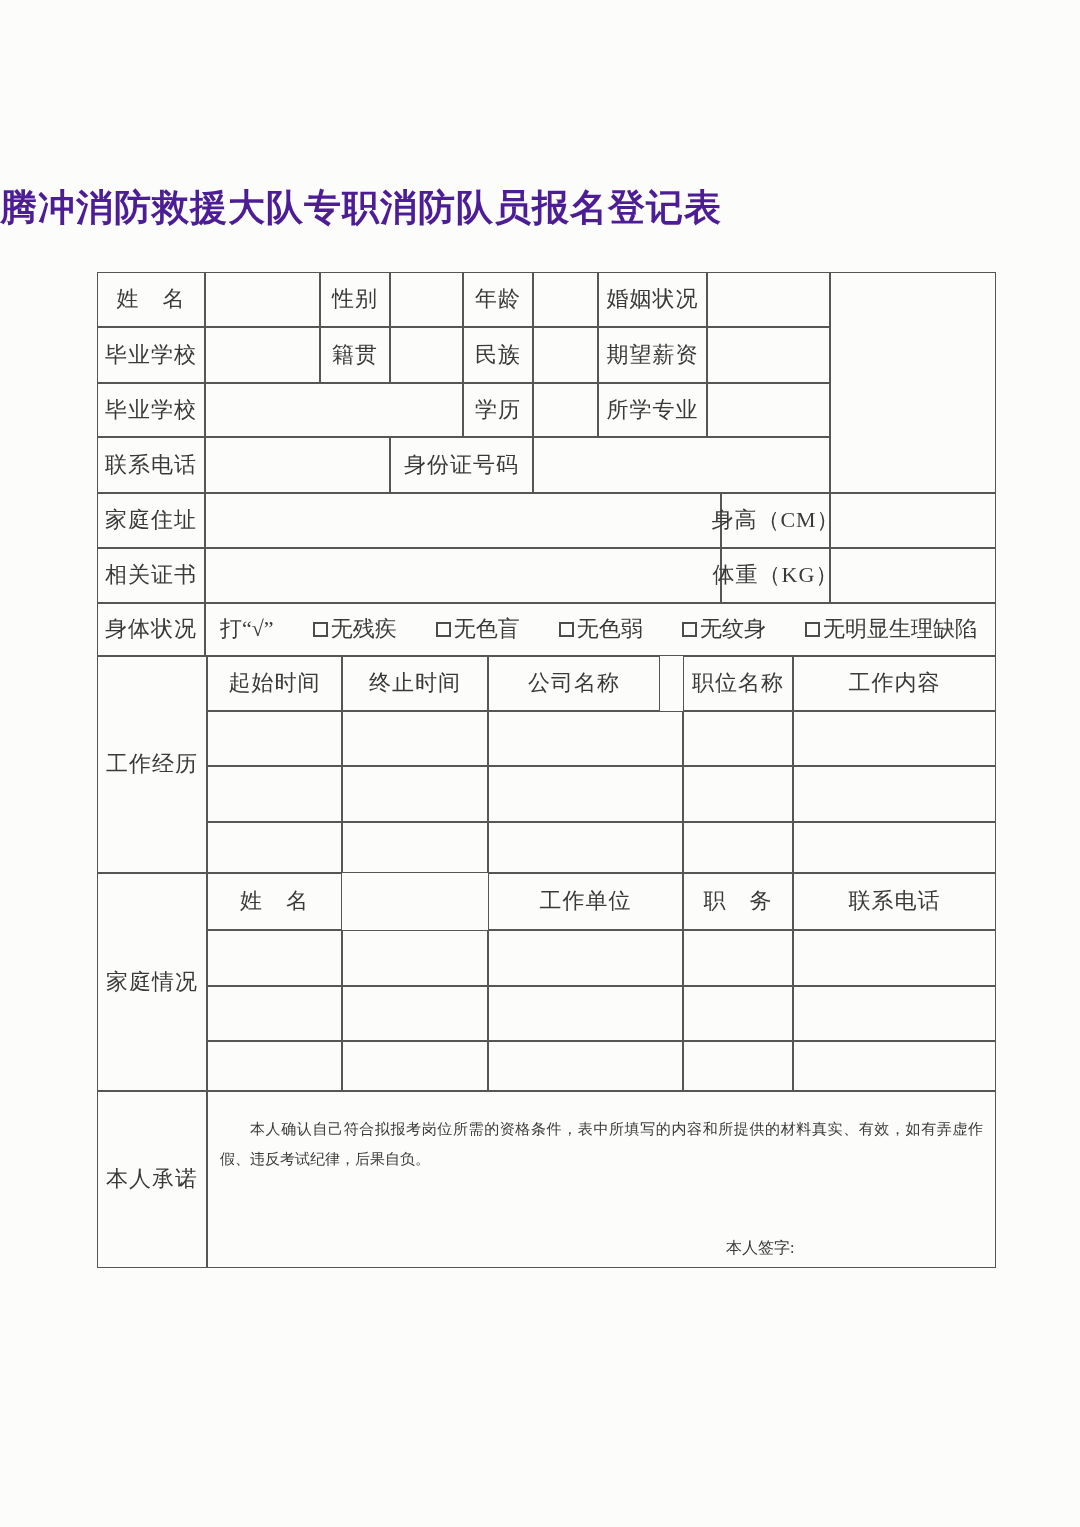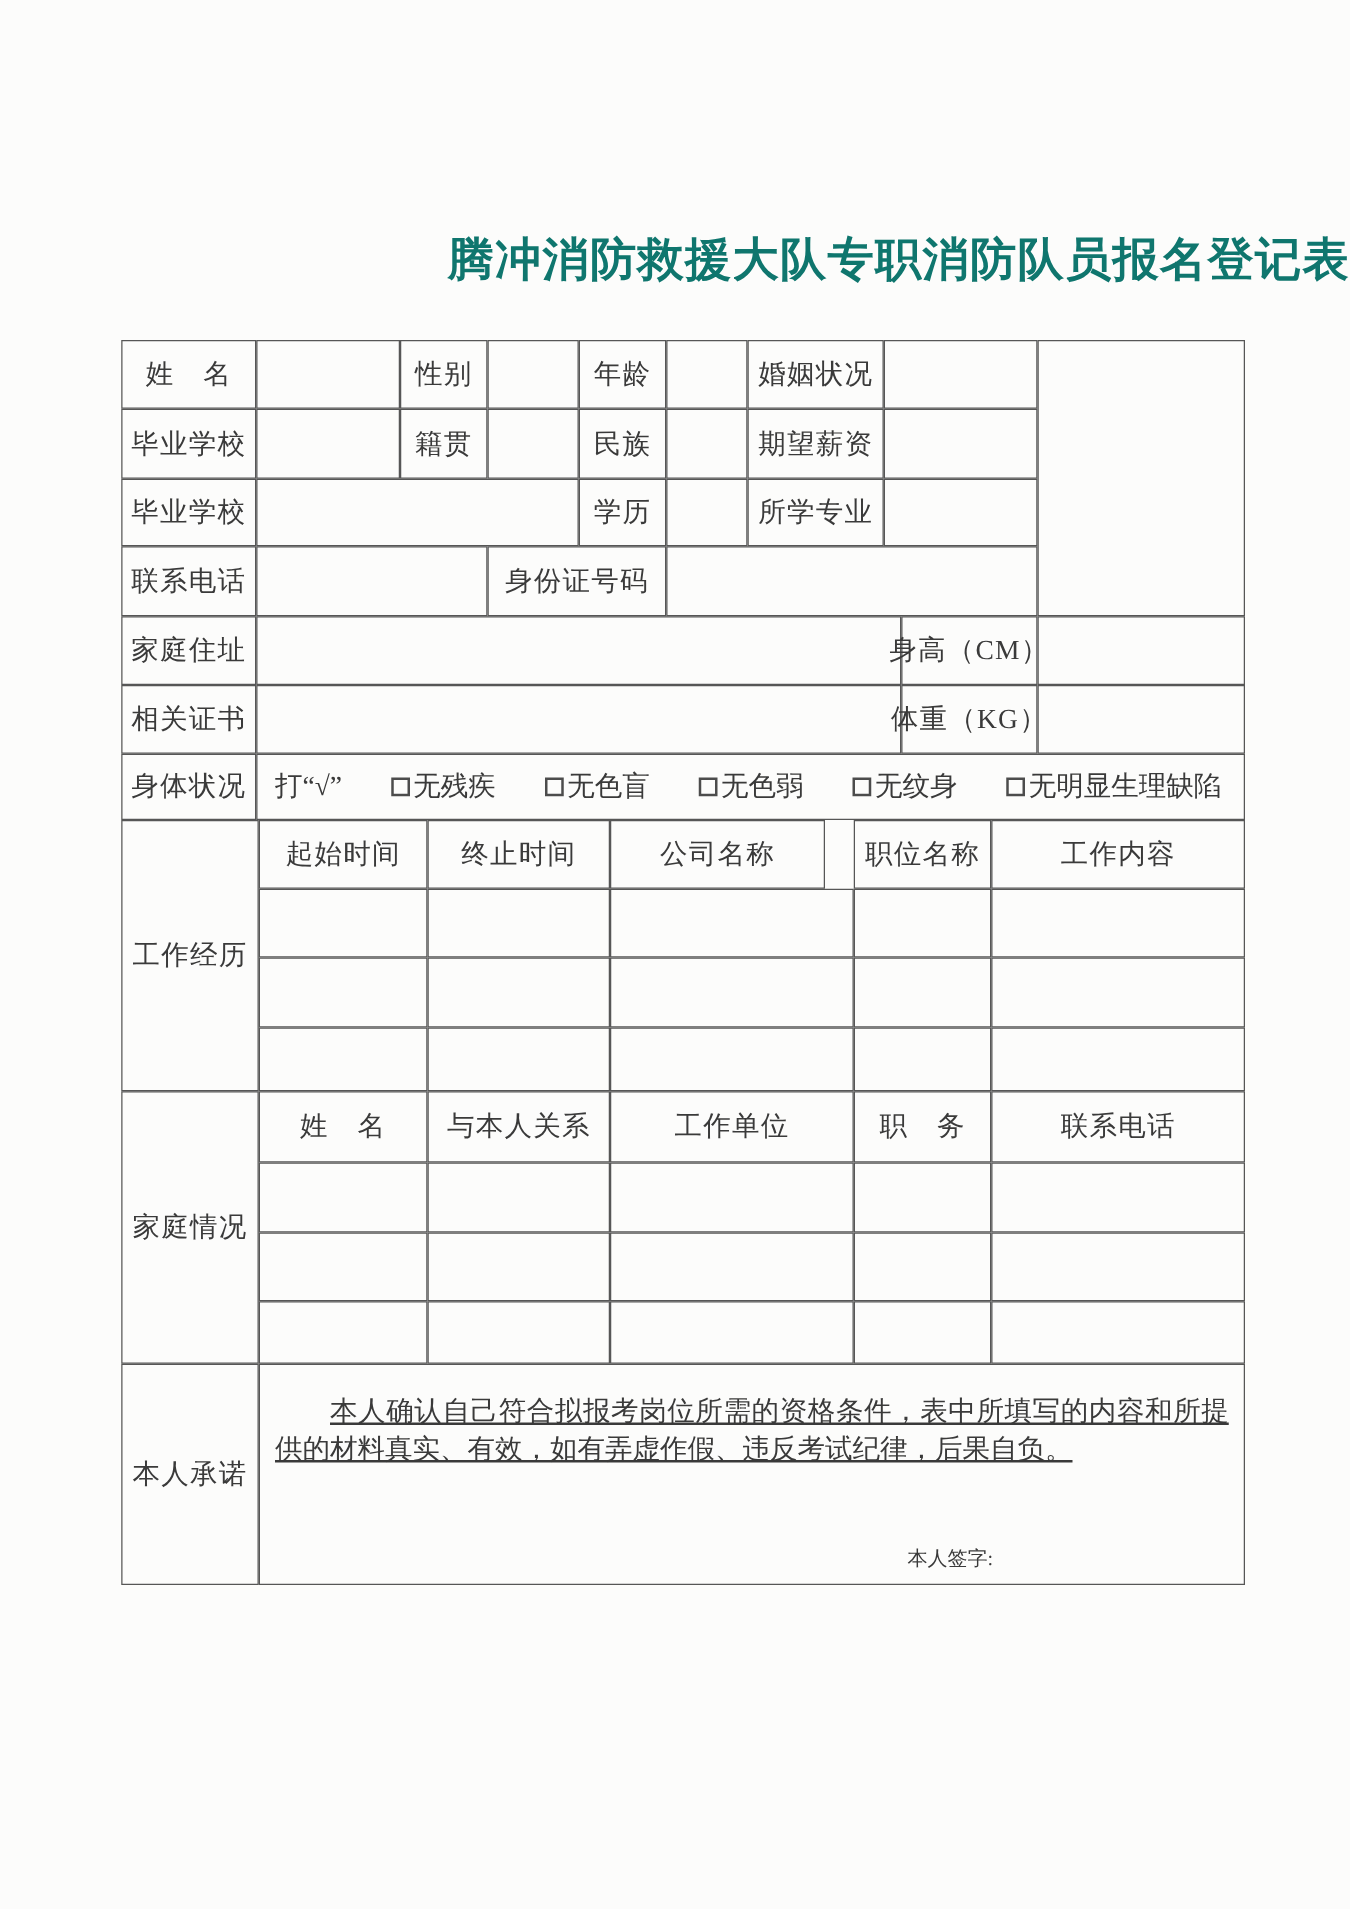--- a/index.html
+++ b/index.html
@@ -6,28 +6,28 @@
   .page{
     position:relative;
     width:1080px;height:1527px;
     margin:0 auto;
     background:#fcfcfb;
     font-family:"Liberation Serif","DejaVu Serif",serif;
     color:#3a3a3a;
     overflow:hidden;
   }
   .title{
-    position:absolute;top:183px;left:0;right:0;
+    position:absolute;top:183px;left:0;right:12px;
     margin:0;
-    text-align:right;
+    text-align:left;
     font-family:"Liberation Sans","DejaVu Sans",sans-serif;
     font-weight:700;
     font-size:37px;
     letter-spacing:1px;
-    color:#0f766e;
+    color:#4c1d95;
   }
   .table{
     position:absolute;left:97px;top:272px;
     width:899px;height:996px;
   }
   .cell{
     position:absolute;
     box-sizing:border-box;
     border:1px solid #565656;
     display:flex;align-items:center;justify-content:center;
@@ -47,25 +47,24 @@
     border:2px solid #4c4c4c;
     margin-right:3px;
     box-sizing:border-box;
   }
   .commit-content{
     display:block;
     white-space:normal;
   }
   .commit-text{
     margin:22px 12px 0 12px;
-    font-size:22px;
+    font-size:15px;
     line-height:30px;
     text-indent:2em;
     text-align:justify;
-    text-decoration:underline;
   }
   .signature{
     position:absolute;
     left:518px;bottom:10px;
     font-size:16px;
   }
 </style>
 </head>
 <body>
 
@@ -161,21 +160,20 @@
     <div class="cell" style="left:696px;top:494px;width:203px;height:56px"></div>
 
     <div class="cell" style="left:110px;top:550px;width:135px;height:51px"></div>
     <div class="cell" style="left:245px;top:550px;width:146px;height:51px"></div>
     <div class="cell" style="left:391px;top:550px;width:195px;height:51px"></div>
     <div class="cell" style="left:586px;top:550px;width:110px;height:51px"></div>
     <div class="cell" style="left:696px;top:550px;width:203px;height:51px"></div>
 
     <div class="cell lbl" style="left:0;top:601px;width:110px;height:218px">家庭情况</div>
     <div class="cell lbl" style="left:110px;top:601px;width:135px;height:57px">姓　名</div>
-    <div class="cell lbl" style="left:245px;top:601px;width:146px;height:57px">与本人关系</div>
     <div class="cell lbl" style="left:391px;top:601px;width:195px;height:57px">工作单位</div>
     <div class="cell lbl" style="left:586px;top:601px;width:110px;height:57px">职　务</div>
     <div class="cell lbl" style="left:696px;top:601px;width:203px;height:57px">联系电话</div>
 
     <div class="cell" style="left:110px;top:658px;width:135px;height:56px"></div>
     <div class="cell" style="left:245px;top:658px;width:146px;height:56px"></div>
     <div class="cell" style="left:391px;top:658px;width:195px;height:56px"></div>
     <div class="cell" style="left:586px;top:658px;width:110px;height:56px"></div>
     <div class="cell" style="left:696px;top:658px;width:203px;height:56px"></div>
 

